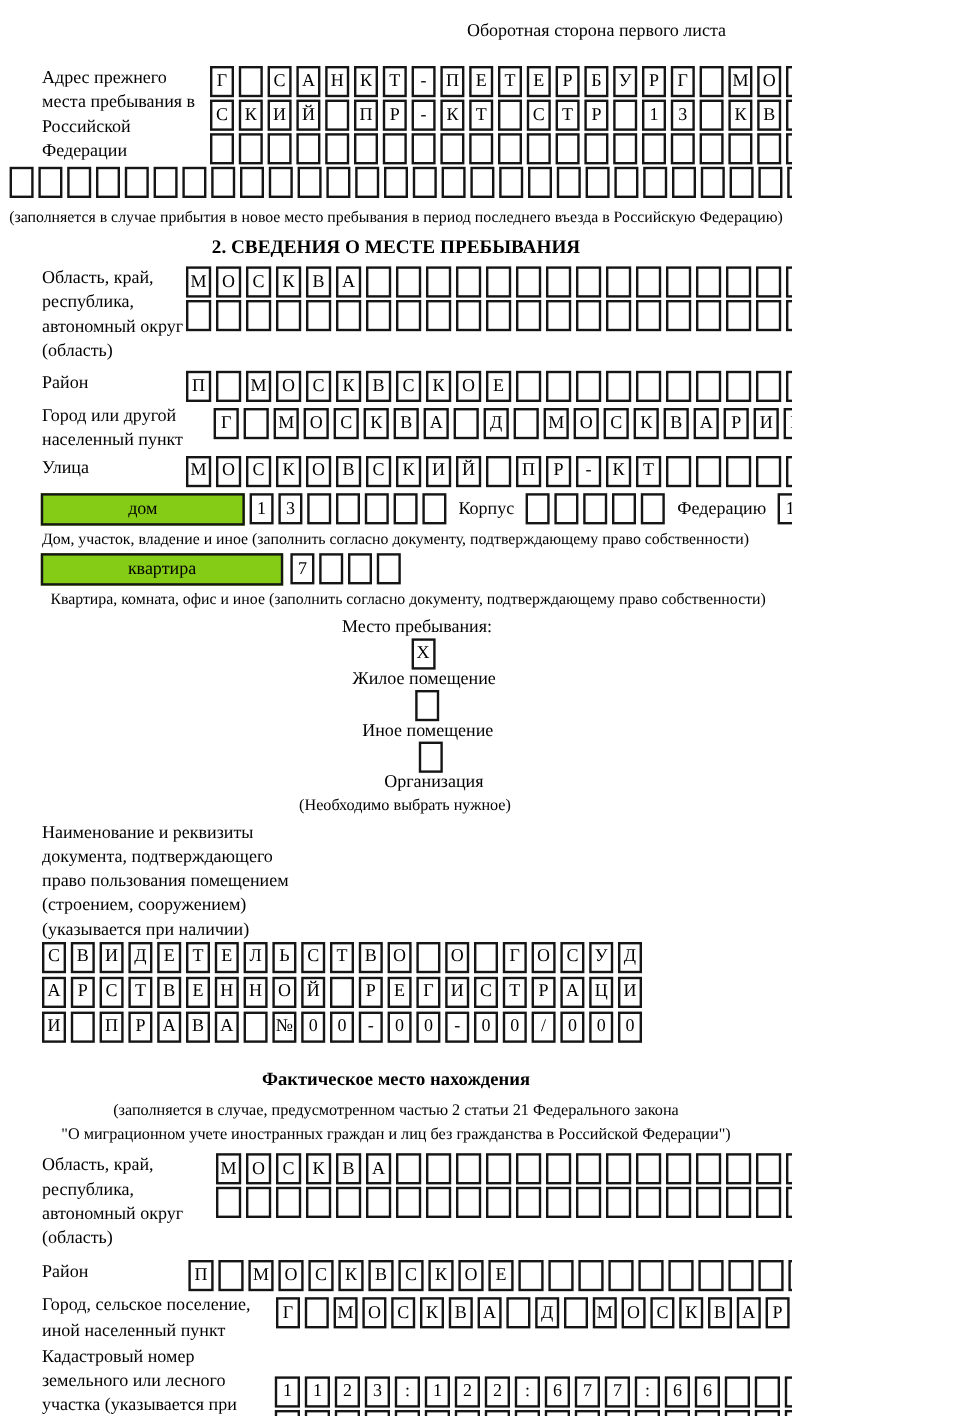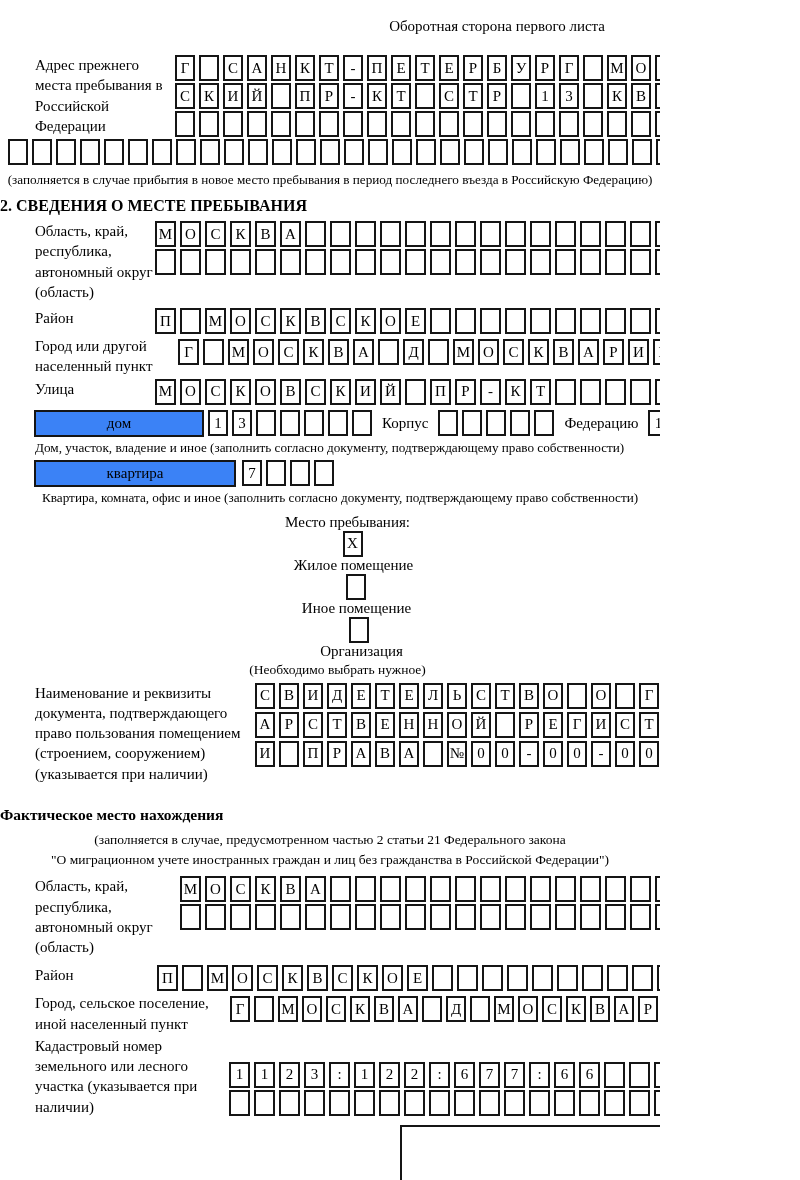--- a/index.html
+++ b/index.html
@@ -19,40 +19,40 @@
   .box{
     box-sizing:border-box;
     width:20px;height:26px;
     border:2px solid #151515;
     display:inline-flex;align-items:center;justify-content:center;
     font-size:15px;line-height:1;background:#fff;
     flex:0 0 auto;
   }
   .wide .box{width:21px;}
   .caption{text-align:center;font-size:13.2px;margin-top:3px;}
-  .sec-title{text-align:left;font-weight:bold;font-size:16px;margin:9px 0 6px 0;}
+  .sec-title{text-align:center;font-weight:bold;font-size:16px;margin:9px 0 6px 0;}
   .widebox{
     box-sizing:border-box;height:27px;border:2px solid #151515;
     display:inline-flex;align-items:center;justify-content:center;
-    font-size:15px;flex:0 0 auto;background:#3b82f6;
+    font-size:15px;flex:0 0 auto;background:#84cc16;
   }
   .hrow{display:flex;align-items:center;margin-left:34px;margin-top:5px;}
   .inline-lbl{margin:0 10px;flex:0 0 auto;}
   .stay-row{display:flex;align-items:center;margin:8px 0 0 35px;flex-direction:column;}
   .stay-row .box{margin:0 0 0 10px;}
   .stay-row .opt{margin-left:12px;}
   .stay-note{width:675px;text-align:center;font-size:13.5px;margin-top:2px;}
   .fact-caption{text-align:center;font-size:13.5px;line-height:1.5;}
   .stamp-wrap{position:relative;margin-top:8px;height:270px;}
   .stamp-box{
     position:absolute;left:400px;top:0;
     width:362px;height:172px;
     border:2.5px solid #151515;background:#fff;
   }
-  .mt2{margin-top:2px;} .mt4{margin-top:4px;} .mt5{margin-top:5px;} .mt6{margin-top:6px;} .mt8{margin-top:8px;}
+  .mt2{margin-top:2px;} .mt4{margin-top:4px;} .mt5{margin-top:5px;flex-direction:column;} .mt6{margin-top:6px;} .mt8{margin-top:8px;}
 </style>
 </head>
 <body>
 
 <div class="page">
 
   <div class="top-note">Оборотная сторона первого листа</div>
 
   
   <div class="field" style="margin-top:20px;">

